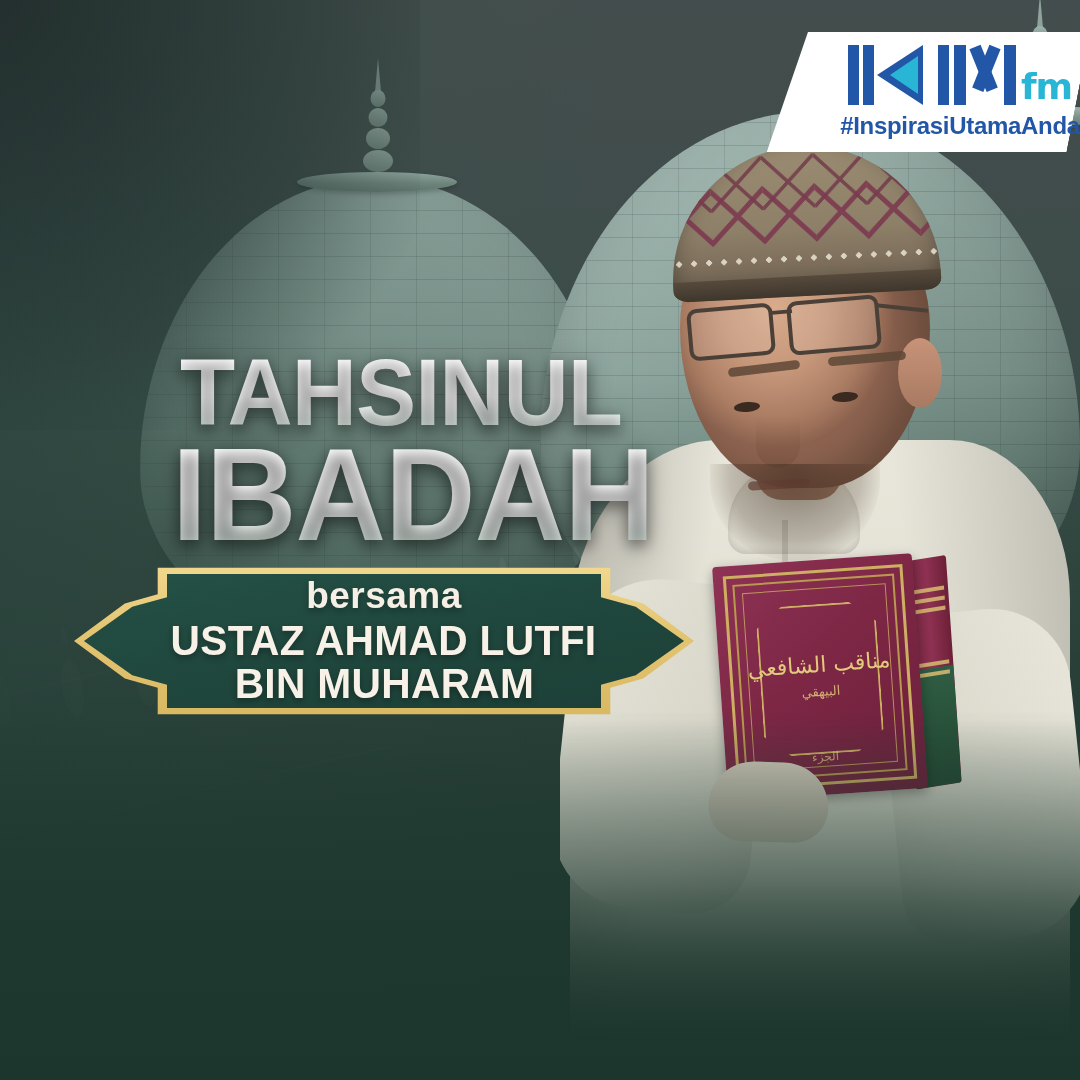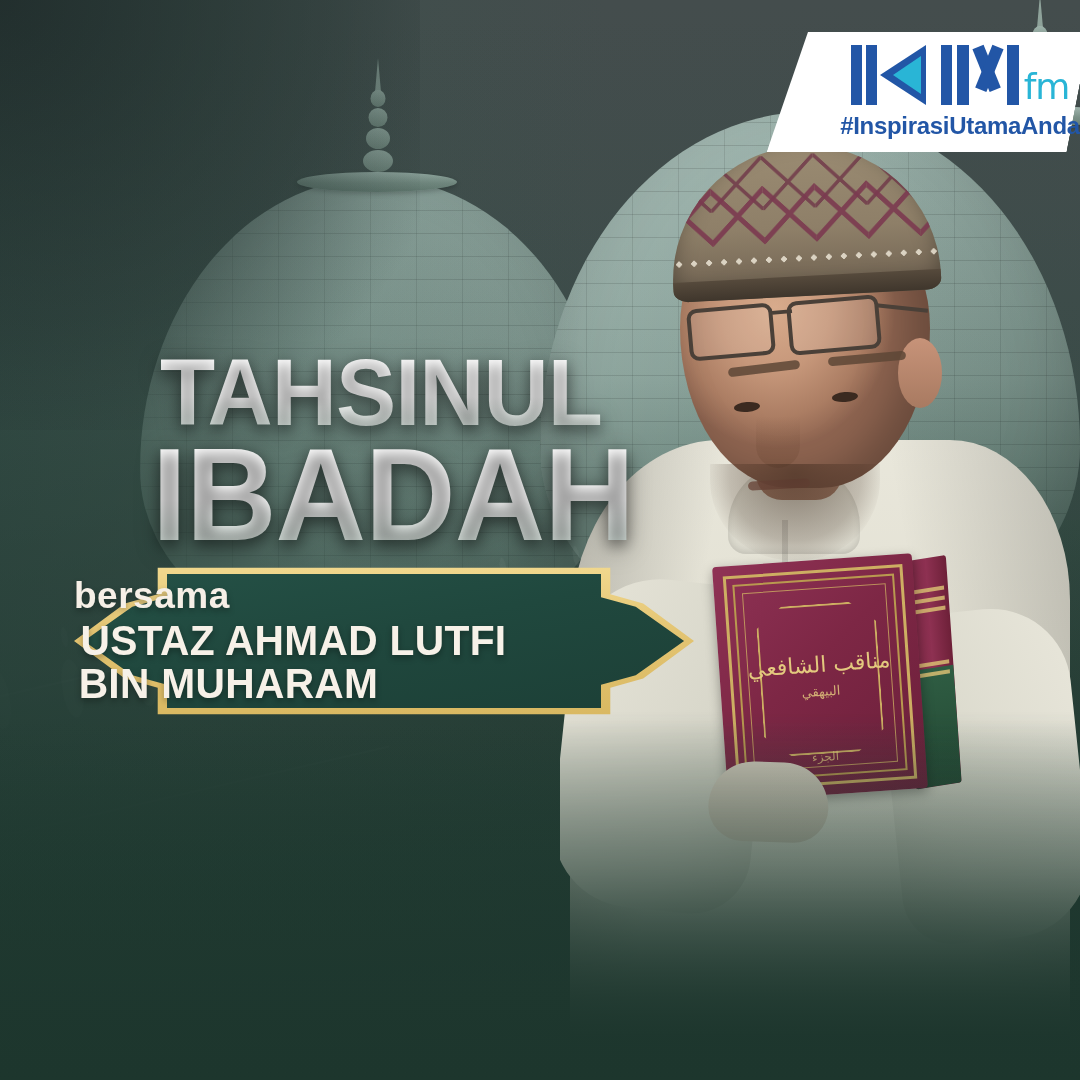--- a/index.html
+++ b/index.html
@@ -192,26 +192,26 @@
   .lg-bars{display:flex;align-items:flex-end;gap:4px;}
   .lg-bar{width:11px;height:60px;background:#2256a6;}
   .lg-k{position:relative;width:56px;height:60px;}
   .lg-k .kv{position:absolute;left:0;top:0;width:0;height:0;
     border-top:30px solid transparent;border-bottom:30px solid transparent;border-right:46px solid #2256a6;}
   .lg-k .kin{position:absolute;left:13px;top:11px;width:0;height:0;
     border-top:19px solid transparent;border-bottom:19px solid transparent;border-right:28px solid #29b5d6;}
   .lg-i{width:11px;height:60px;background:#2256a6;margin-left:5px;}
   .lg-m{position:relative;width:62px;height:60px;margin-left:5px;}
   .lg-m span{position:absolute;width:12px;height:60px;background:#2256a6;}
-  .lg-fm{color:#29b5d6;font-size:36px;font-weight:normal;margin-left:5px;letter-spacing:-1px;
+  .lg-fm{color:#29b5d6;font-size:36px;font-weight:bold;margin-left:5px;letter-spacing:-1px;
     font-family:"DejaVu Sans", sans-serif;}
   .logo-tag{color:#2256a6;font-size:24px;font-weight:bold;letter-spacing:-.3px;margin-top:7px;}
 
   
-  .title-wrap{position:absolute;left:160px;top:352px;}
+  .title-wrap{position:absolute;left:180px;top:352px;}
   .title1,.title2{
     font-family:"Liberation Sans", sans-serif;
     font-weight:bold;color:#ffffff;line-height:.86;
     letter-spacing:-1px;
     text-shadow:0 5px 14px rgba(0,0,0,.38);
     background:linear-gradient(180deg,#ffffff 0%,#ffffff 55%,#dfe9e4 88%,#cddbd4 100%);
     -webkit-background-clip:text;background-clip:text;color:transparent;
     filter:drop-shadow(0 5px 12px rgba(0,0,0,.35));
   }
   .title1{font-size:95px;transform:scaleX(.95);transform-origin:left top;}
@@ -227,21 +227,21 @@
       91.8% 26%, 100% 50%, 91.8% 74%, 86.5% 80%, 86.5% 97%, 13.5% 97%,
       13.5% 80%, 8.2% 74%);
     filter:drop-shadow(0 4px 10px rgba(0,0,0,.30));}
   .plaque .inner{
     background:linear-gradient(170deg,#255247 0%,#20483e 45%,#1c3f36 100%);
     clip-path:polygon(
       1.6% 50%, 9.4% 28%, 15.0% 22%, 15.0% 7%, 85.0% 7%, 85.0% 22%,
       90.6% 28%, 98.4% 50%, 90.6% 72%, 85.0% 78%, 85.0% 93%, 15.0% 93%,
       15.0% 78%, 9.4% 72%);}
   .plaque-text{position:absolute;inset:0;display:flex;flex-direction:column;
-    align-items:flex-start;justify-content:center;}
+    align-items:center;justify-content:center;}
   .bersama{font-size:37px;font-weight:bold;color:#f6efe6;letter-spacing:.5px;
     text-shadow:0 3px 6px rgba(0,0,0,.30);line-height:1;}
   .uname{font-size:42px;font-weight:bold;color:#f7f1e8;line-height:1.02;
     letter-spacing:.3px;text-align:center;text-shadow:0 3px 7px rgba(0,0,0,.32);
     transform:scaleX(.97);margin-top:6px;}
 
   
   .final-fade{position:absolute;left:0;bottom:0;width:100%;height:360px;
     background:linear-gradient(180deg, rgba(32,58,49,0) 0%, rgba(31,57,48,.35) 40%, rgba(30,55,46,.82) 78%, rgba(29,54,45,.96) 100%);
     pointer-events:none;}

